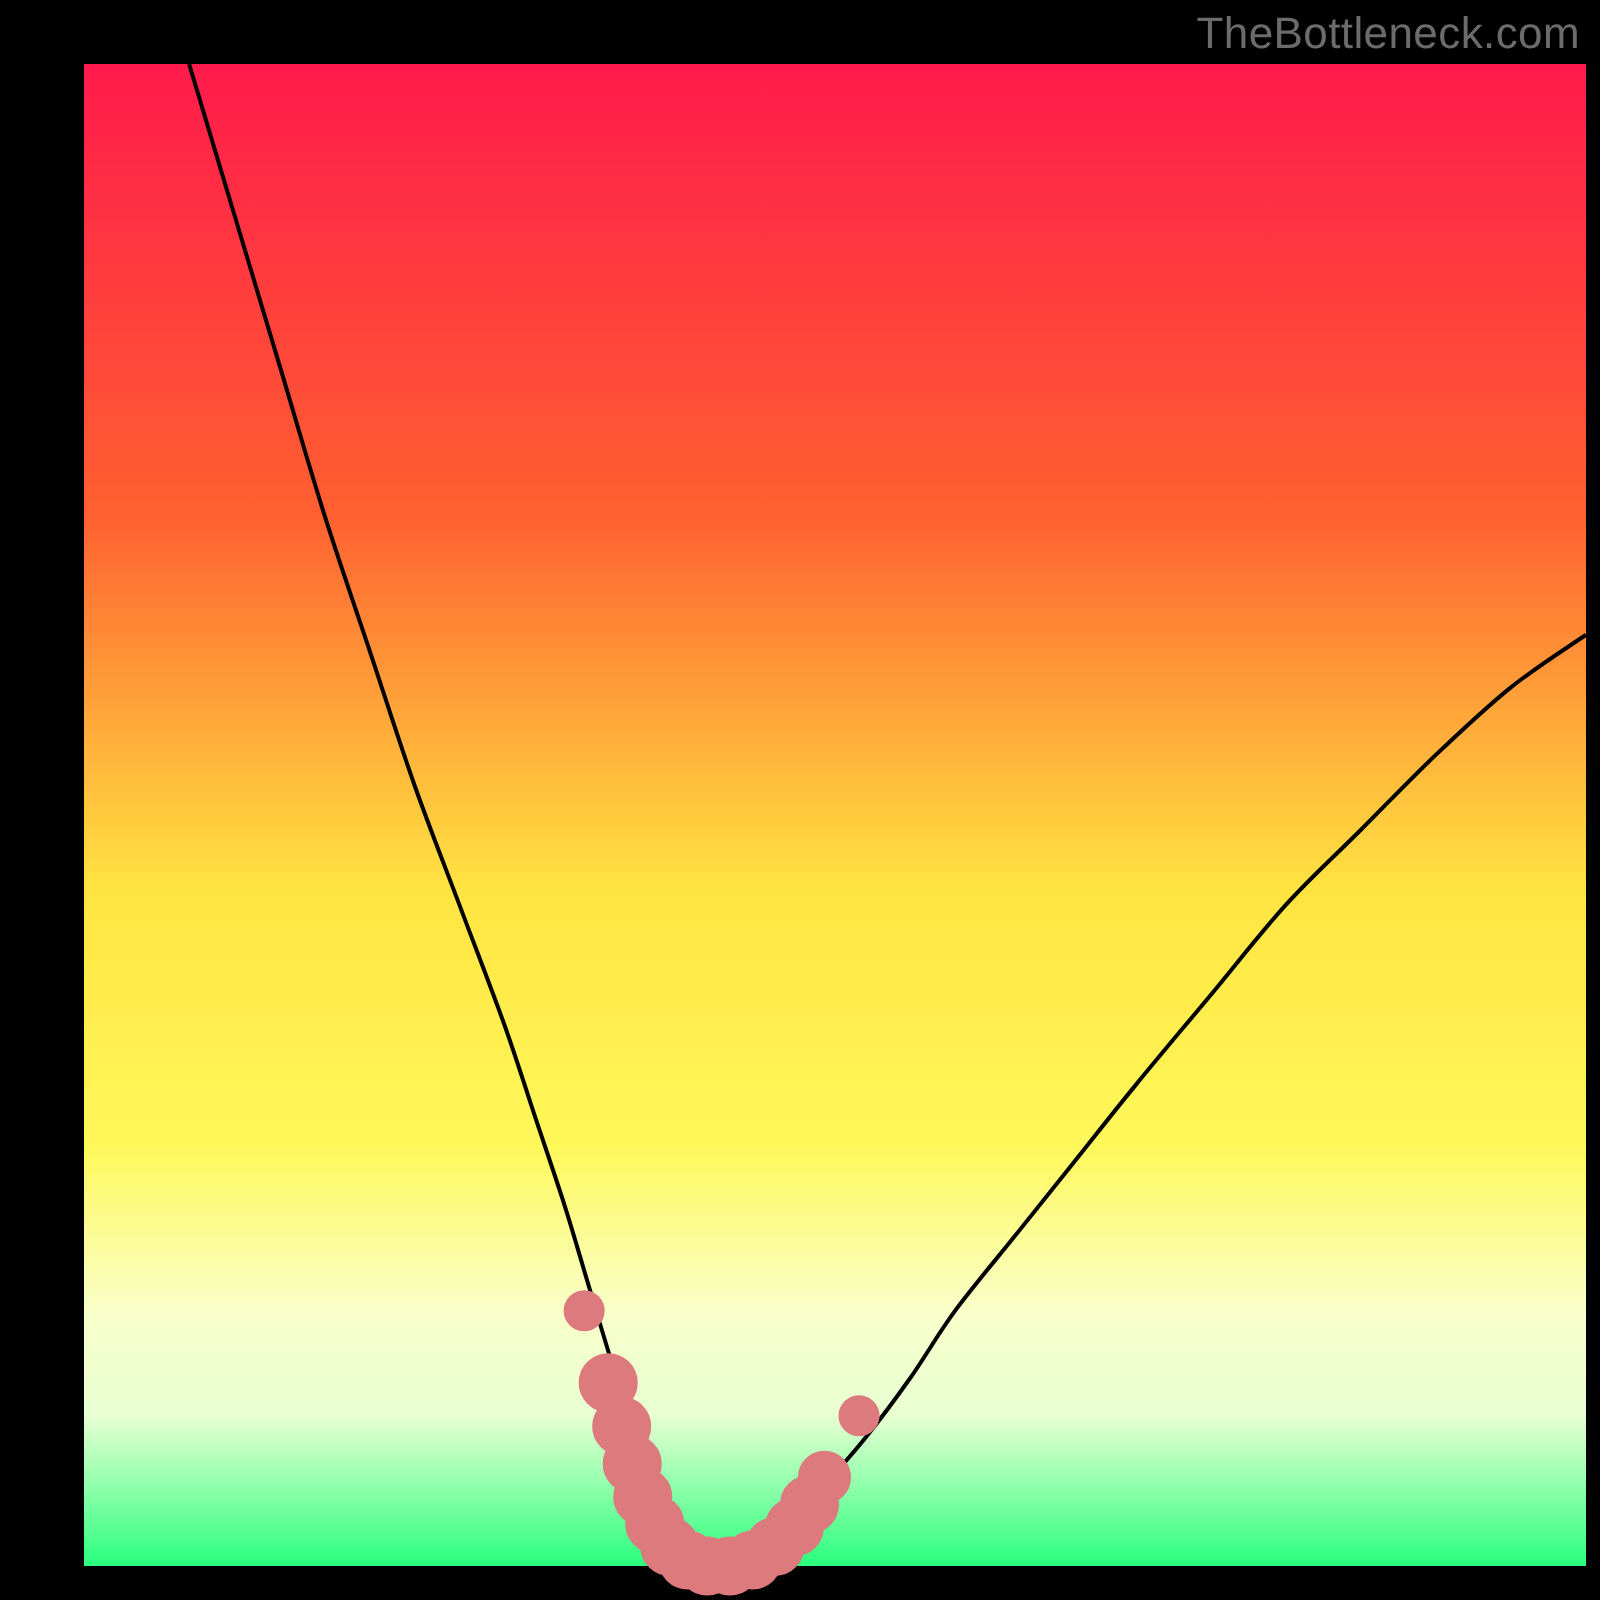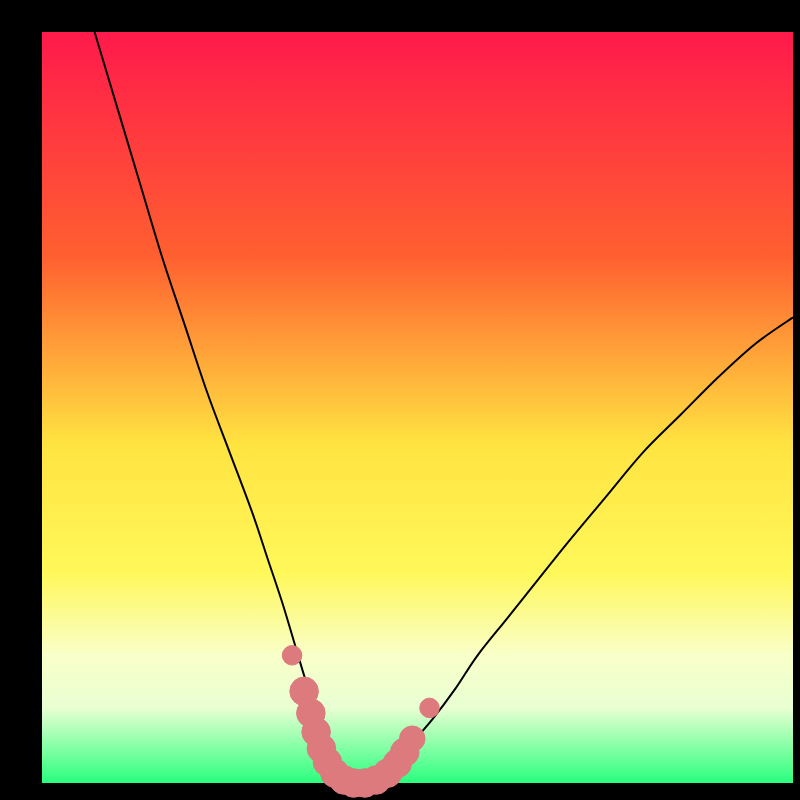--- a/index.html
+++ b/index.html
@@ -29,20 +29,21 @@
   svg {
     position: absolute;
     top: 0;
     left: 0;
   }
 </style>
 </head>
 <body>
 
 <div class="frame">
+  <div class="watermark">TheBottleneck.com</div>
   <svg id="chart-svg" width="800" height="800" viewBox="0 0 800 800">
     <defs>
       <linearGradient id="bg-grad" x1="0" y1="0" x2="0" y2="1">
         <stop id="g0" offset="0%" stop-color="#ff1a4b"></stop>
         <stop id="g1" offset="30%" stop-color="#ff6030"></stop>
         <stop id="g2" offset="55%" stop-color="#ffe441"></stop>
         <stop id="g3" offset="72%" stop-color="#fff85a"></stop>
         <stop id="g4" offset="83%" stop-color="#f9ffc9"></stop>
         <stop id="g5" offset="90%" stop-color="#e8ffd2"></stop>
         <stop id="g6" offset="100%" stop-color="#2aff7e"></stop>

